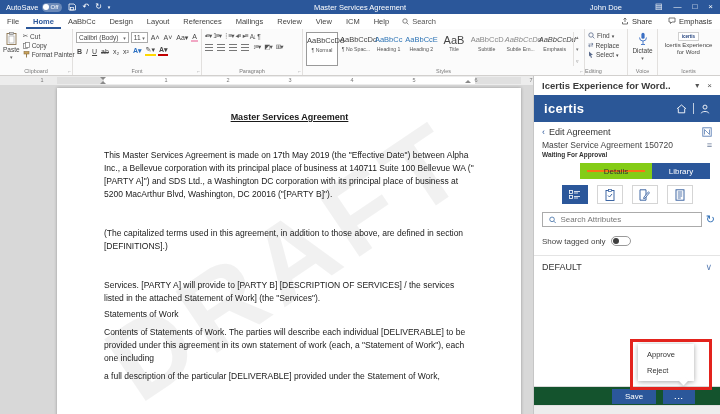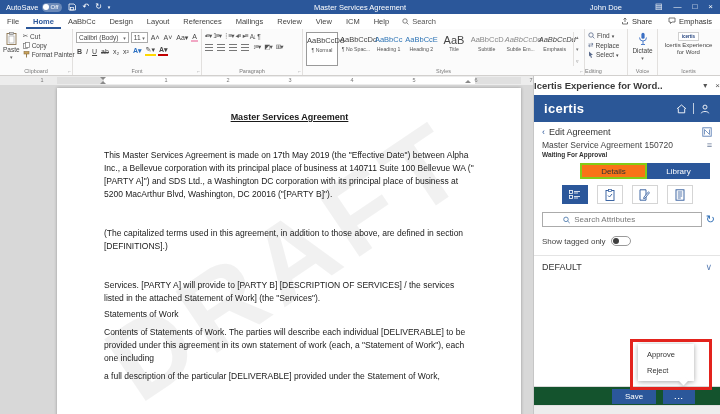--- a/index.html
+++ b/index.html
@@ -72,40 +72,40 @@
   .canvas { position:absolute; top:85px; left:0; width:533px; bottom:0; background:#d8d8d8; overflow:hidden; }
   .page { position:absolute; left:57px; top:3px; width:464px; height:480px; background:#fff; box-shadow:0 0 3px rgba(0,0,0,.3); overflow:hidden; }
   .page-inner { position:relative; padding:24px 46px 0 47px; }
   .watermark { position:absolute; top:110px; left:-15px; width:490px; text-align:center; transform:rotate(-34deg); font-size:108px; font-weight:bold; letter-spacing:8px; color:rgba(0,0,0,0.055); pointer-events:none; white-space:nowrap; }
   .doc-title { text-align:center; font-weight:bold; text-decoration:underline; font-size:9px; color:#1a1a1a; margin-bottom:27px; }
   .para { font-size:8.5px; line-height:13px; color:#1a1a1a; }
   .mb-lg { margin-bottom:26px; } .mb-sm { margin-bottom:5px; } .mb-xs { margin-bottom:3px; }
 
   
   .panel { position:absolute; top:76px; left:533px; right:0; bottom:0; background:#fff; border-left:1px solid #c6c6c6; color:#333; }
-  .panel-titlebar { height:19px; display:flex; align-items:center; padding:0 0; font-size:9.5px; font-weight:bold; color:#3a3a3a;justify-content:center; }
+  .panel-titlebar { height:19px; display:flex; align-items:center; padding:0 8px; font-size:9.5px; font-weight:bold; color:#3a3a3a;justify-content:center; }
   .pt-icons { margin-left:auto; display:flex; align-items:center; gap:8px; font-size:8px; color:#555; font-weight:normal; }
   .brandbar { height:27px; background:#2b5797; display:flex; align-items:center; padding:0 10px; }
   .brand-logo { color:#fff; font-size:13px; font-weight:bold; letter-spacing:.3px; }
   .brand-icons { margin-left:auto; display:flex; align-items:center; gap:6px; }
   .brand-div { width:1px; height:11px; background:rgba(255,255,255,.7); }
   .edit-row { display:flex; align-items:center; padding:5px 8px 2px; font-size:9px; color:#333; gap:4px; }
   .edit-row .right { margin-left:auto; }
   .agr-row { display:flex; align-items:center; justify-content:space-between; padding:1px 8px 0; font-size:8.5px; color:#444; }
   .hamb { color:#6b7c9a; font-size:9px; }
   .status-row { padding:1px 8px 0; font-size:6.5px; font-weight:bold; color:#333; }
   .ptabs { display:flex; margin:5px 10px 0; height:16px; }
   .ptab { flex:1; display:flex; align-items:center; justify-content:center; font-size:8px; }
-  .ptab.inactive { border:2px solid #84cc16; background:#f97316; color:#333;margin-left:36px; }
+  .ptab.inactive { border:7px solid #84cc16; background:#f97316; color:#333;margin-left:36px; }
   .ptab.active { background:#2b579a; color:#fff; }
   .iconrow { display:flex; justify-content:center; gap:9px; margin-top:6px; }
   .ibtn { width:26px; height:19px; border:1px solid #d5d5d5; background:#fff; display:flex; align-items:center; justify-content:center; }
   .ibtn.active { background:#2b579a; border-color:#2b579a; }
   .searchrow { display:flex; align-items:center; gap:4px; margin:8px 5px 0 8px; }
-  .searchbox { flex:1; height:15px; border:1px solid #ababab; background:#fff; display:flex; align-items:center; gap:4px; padding:0 20px; }
+  .searchbox { flex:1; height:15px; border:1px solid #ababab; background:#fff; display:flex; align-items:center; gap:4px; padding:0 6px; }
   .searchbox input { border:0; outline:0; width:100%; font-size:8px; color:#555; font-family:"Liberation Sans",sans-serif; background:transparent; }
   .searchbox input::placeholder { color:#777; }
   .refresh { color:#2b6cb5; font-size:11px; line-height:1; }
   .taggedrow { display:flex; align-items:center; gap:5px; margin:9px 8px 0; font-size:8px; color:#444; }
   .toggle { width:20px; height:10px; border:1px solid #9a9a9a; border-radius:6px; position:relative; background:#fff; }
   .knob { position:absolute; left:1px; top:1px; width:6px; height:6px; border-radius:50%; background:#3f3f3f; }
   .default-row { margin-top:9px; border-top:1px solid #e4e4e4; padding:6px 8px; display:flex; align-items:center; justify-content:space-between; font-size:9px; color:#333; }
   .chev { color:#5b7fb5; font-size:9px; }
   .panel-footer { position:absolute; left:0; right:0; bottom:0; height:28px; border-top:1px solid #d9d9d9; background:#14532d; }
   .btn { position:absolute; top:2px; background:#2b579a; color:#fff; font-size:8px; display:flex; align-items:center; justify-content:center; }

